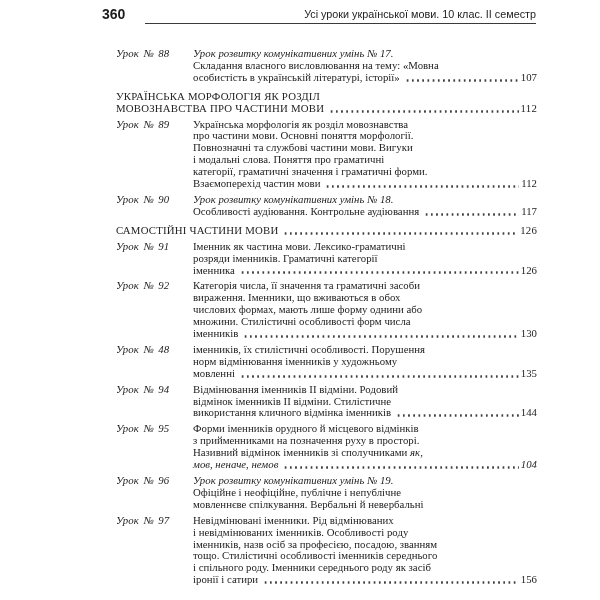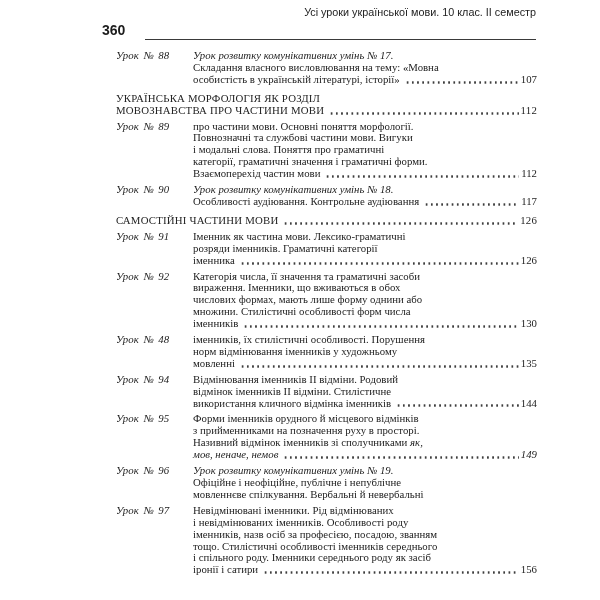--- a/index.html
+++ b/index.html
@@ -5,26 +5,26 @@
   html,body { margin:0; padding:0; }
   body { width:600px; height:600px; background:#ffffff; overflow:hidden; }
   .page { width:600px; height:600px; background:#fff; color:#262626;
           font-family:"Liberation Serif", serif; }
 
   
   .header { display:flex; align-items:flex-end; margin:6px 64px 0 102px; }
   .pagenum { font-family:"Liberation Sans", sans-serif; font-weight:700;
              font-size:14px; padding-bottom:2px; color:#1c1c1c; }
   .rule-wrap { flex:1 1 auto; margin-left:20px; border-bottom:1.1px solid #3a3a3a;
-               padding-bottom:21px; }
+               padding-bottom:3px; }
   .running { text-align:right; font-family:"Liberation Sans", sans-serif;
              font-size:10.8px; color:#1c1c1c; }
 
   
-  .toc { margin:10px 63px 0 116px; font-size:10.8px; line-height:11.9px; color:#232323; }
+  .toc { margin:24px 63px 0 116px; font-size:10.8px; line-height:11.9px; color:#232323; }
   .entry { margin-top:4px; }
   .entry.section { margin-top:7px; letter-spacing:0.2px; }
   .entry.lesson { display:flex; }
   .lesson-label { flex:0 0 77px; font-style:italic; word-spacing:2px; white-space:nowrap; }
   .entry-body { flex:1 1 auto; min-width:0; }
   .toc-line { display:flex; align-items:baseline; }
   .seg { white-space:pre-wrap; }
   .seg.italic { font-style:italic; }
   .pageref { white-space:nowrap; }
   .pageref.italic { font-style:italic; }
@@ -67,20 +67,23 @@
         <div class="toc-line">
           <span class="seg">МОВОЗНАВСТВА ПРО ЧАСТИНИ МОВИ</span>
           <div class="leader"></div>
           <span class="pageref">112</span>
         </div>
       </div>
       <div class="entry lesson">
         <div class="lesson-label">Урок № 89</div>
         <div class="entry-body">
           <div class="toc-line">
+            <span class="seg">Українська морфологія як розділ мовознавства</span>
+          </div>
+          <div class="toc-line">
             <span class="seg">про частини мови. Основні поняття морфології.</span>
           </div>
           <div class="toc-line">
             <span class="seg">Повнозначні та службові частини мови. Вигуки</span>
           </div>
           <div class="toc-line">
             <span class="seg">і модальні слова. Поняття про граматичні</span>
           </div>
           <div class="toc-line">
             <span class="seg">категорії, граматичні значення і граматичні форми.</span>
@@ -191,21 +194,21 @@
           <div class="toc-line">
             <span class="seg">з прийменниками на позначення руху в просторі.</span>
           </div>
           <div class="toc-line">
             <span class="seg">Називний відмінок іменників зі сполучниками </span>
             <span class="seg italic">як,</span>
           </div>
           <div class="toc-line">
             <span class="seg italic">мов, неначе, немов</span>
             <div class="leader"></div>
-            <span class="pageref italic">149</span>
+            <span class="pageref italic">104</span>
           </div>
         </div>
       </div>
       <div class="entry lesson">
         <div class="lesson-label">Урок № 96</div>
         <div class="entry-body">
           <div class="toc-line">
             <span class="seg italic">Урок розвитку комунікативних умінь № 19.</span>
           </div>
           <div class="toc-line">

